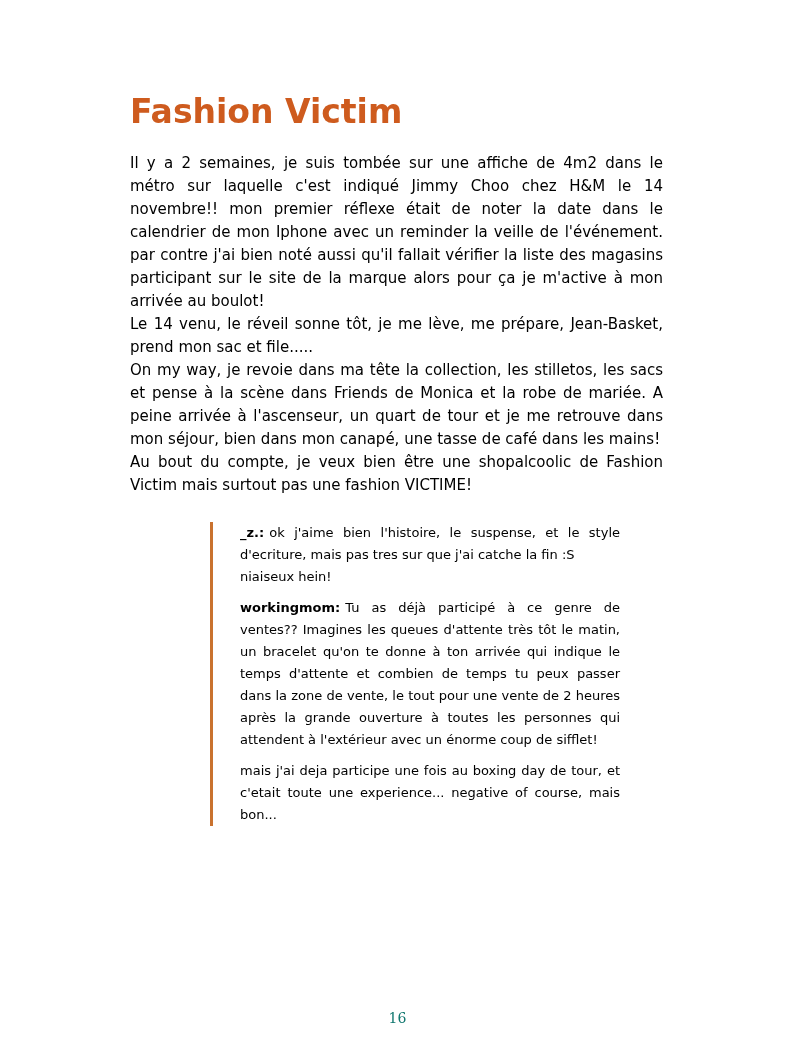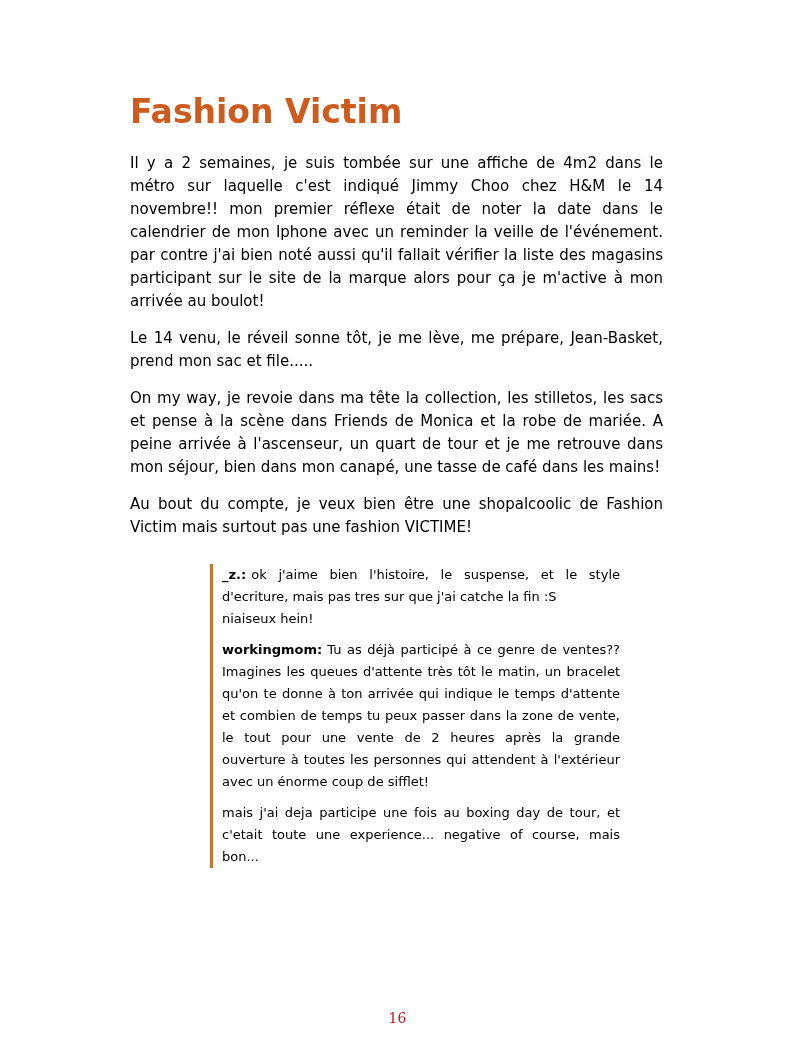--- a/index.html
+++ b/index.html
@@ -29,26 +29,25 @@
   }
   .article {
     margin-top: 21px;
     width: 533px;
   }
   .article p {
     font-size: 15px;
     line-height: 23px;
     text-align: justify;
     color: #000000;
-    margin-top: 14px;
   }
   blockquote.comments {
     margin: 25px 0 0 80px;
     border-left: 3px solid #C9722F;
-    padding-left: 9px;
+    padding-left: 27px;
     width: 410px;
   }
   .comment { margin-bottom: 9px; }
   .comment:last-child { margin-bottom: 0; }
   .comment p {
     font-size: 13px;
     line-height: 22px;
     text-align: justify;
     color: #000000;
   }
@@ -59,21 +58,21 @@
   .page-footer {
     position: absolute;
     left: 0;
     top: 1008px;
     width: 100%;
     text-align: center;
   }
   .page-number {
     font-family: "DejaVu Serif", "Liberation Serif", serif;
     font-size: 14px;
-    color: #b91c1c;
+    color: #0f766e;
   }
 </style>
 </head>
 <body>
 
 <div class="page">
 
   <header>
     <h1 class="title">Fashion Victim</h1>
   </header>

